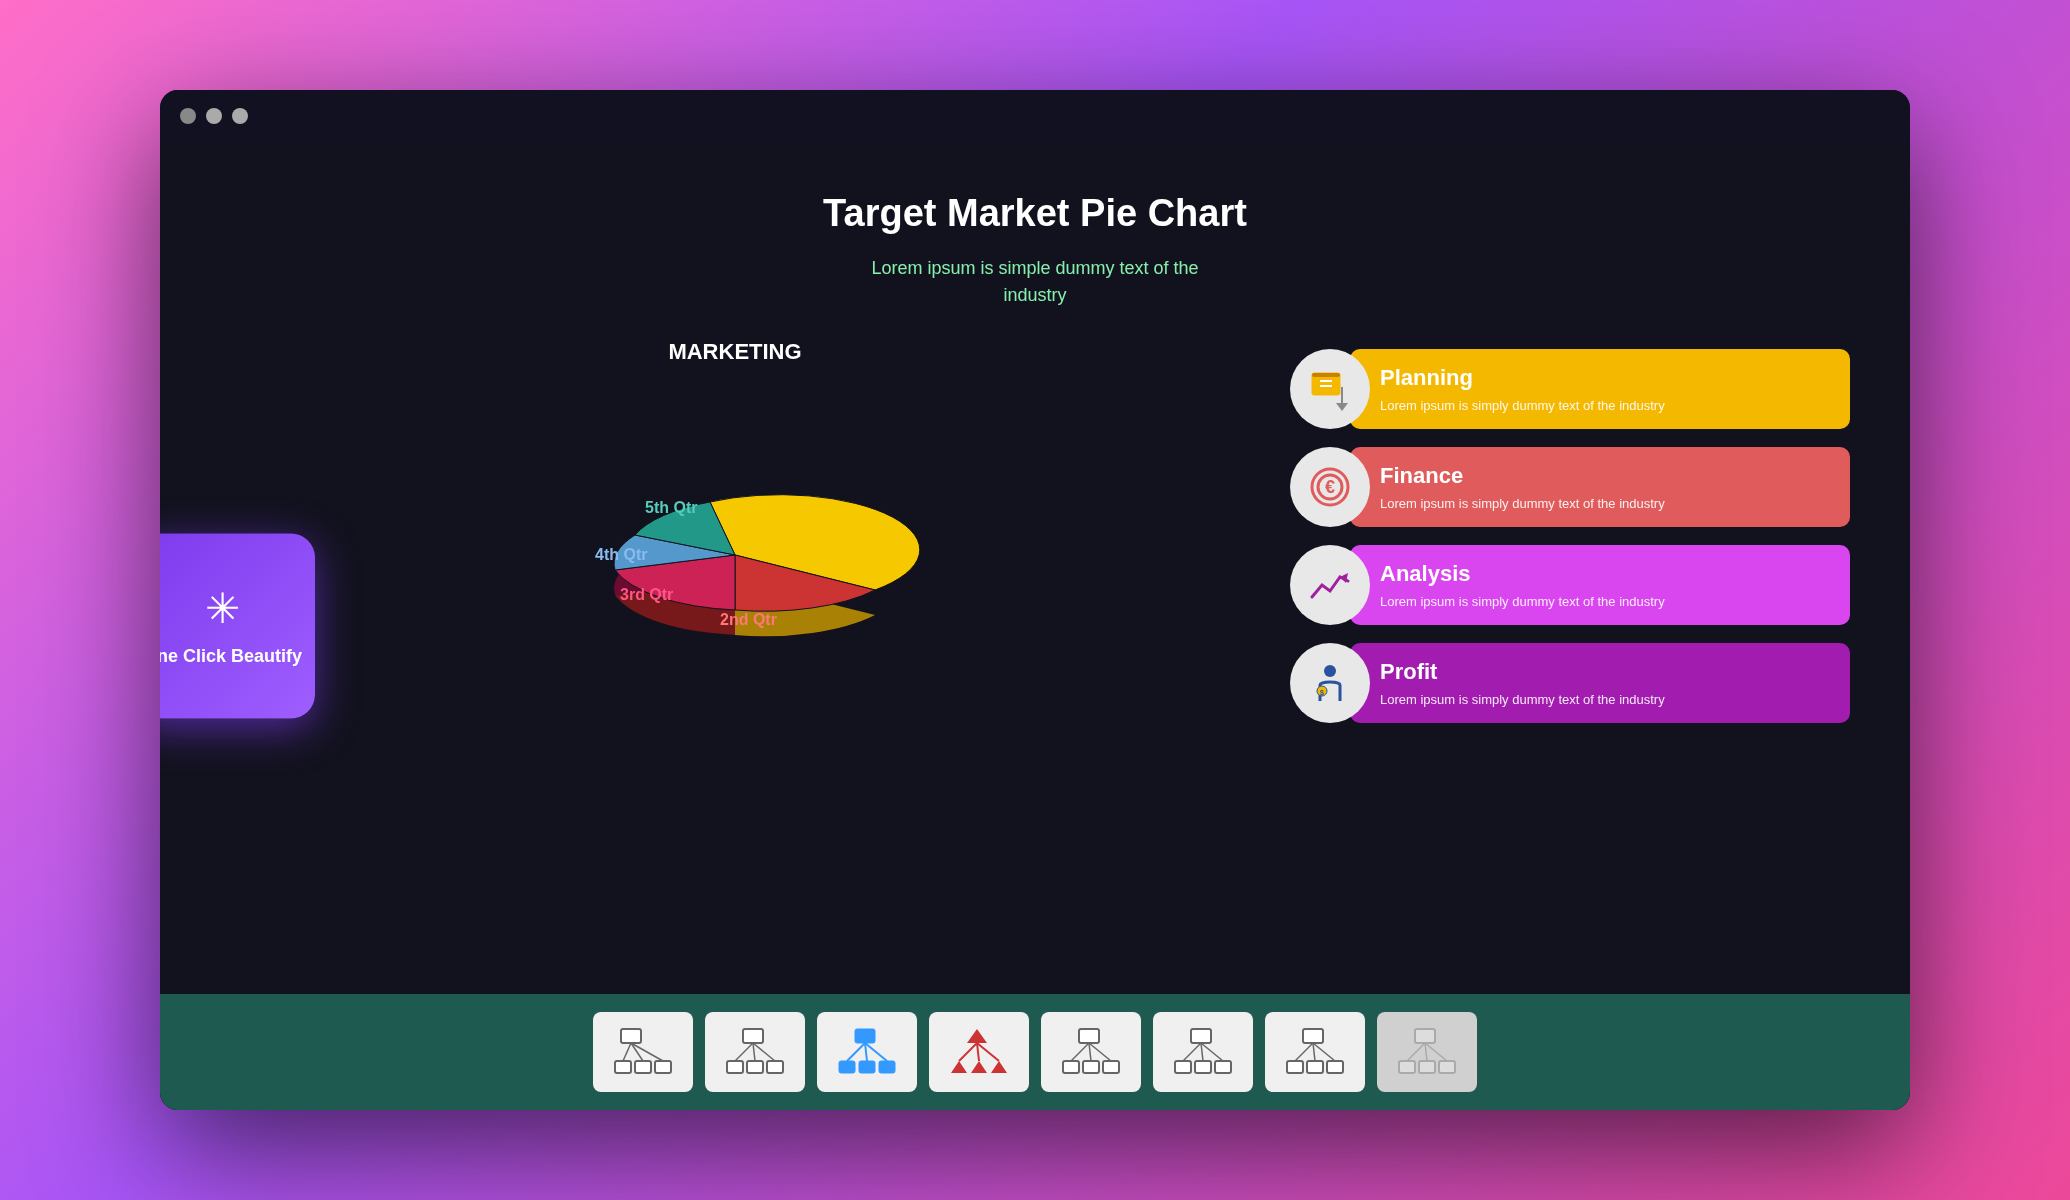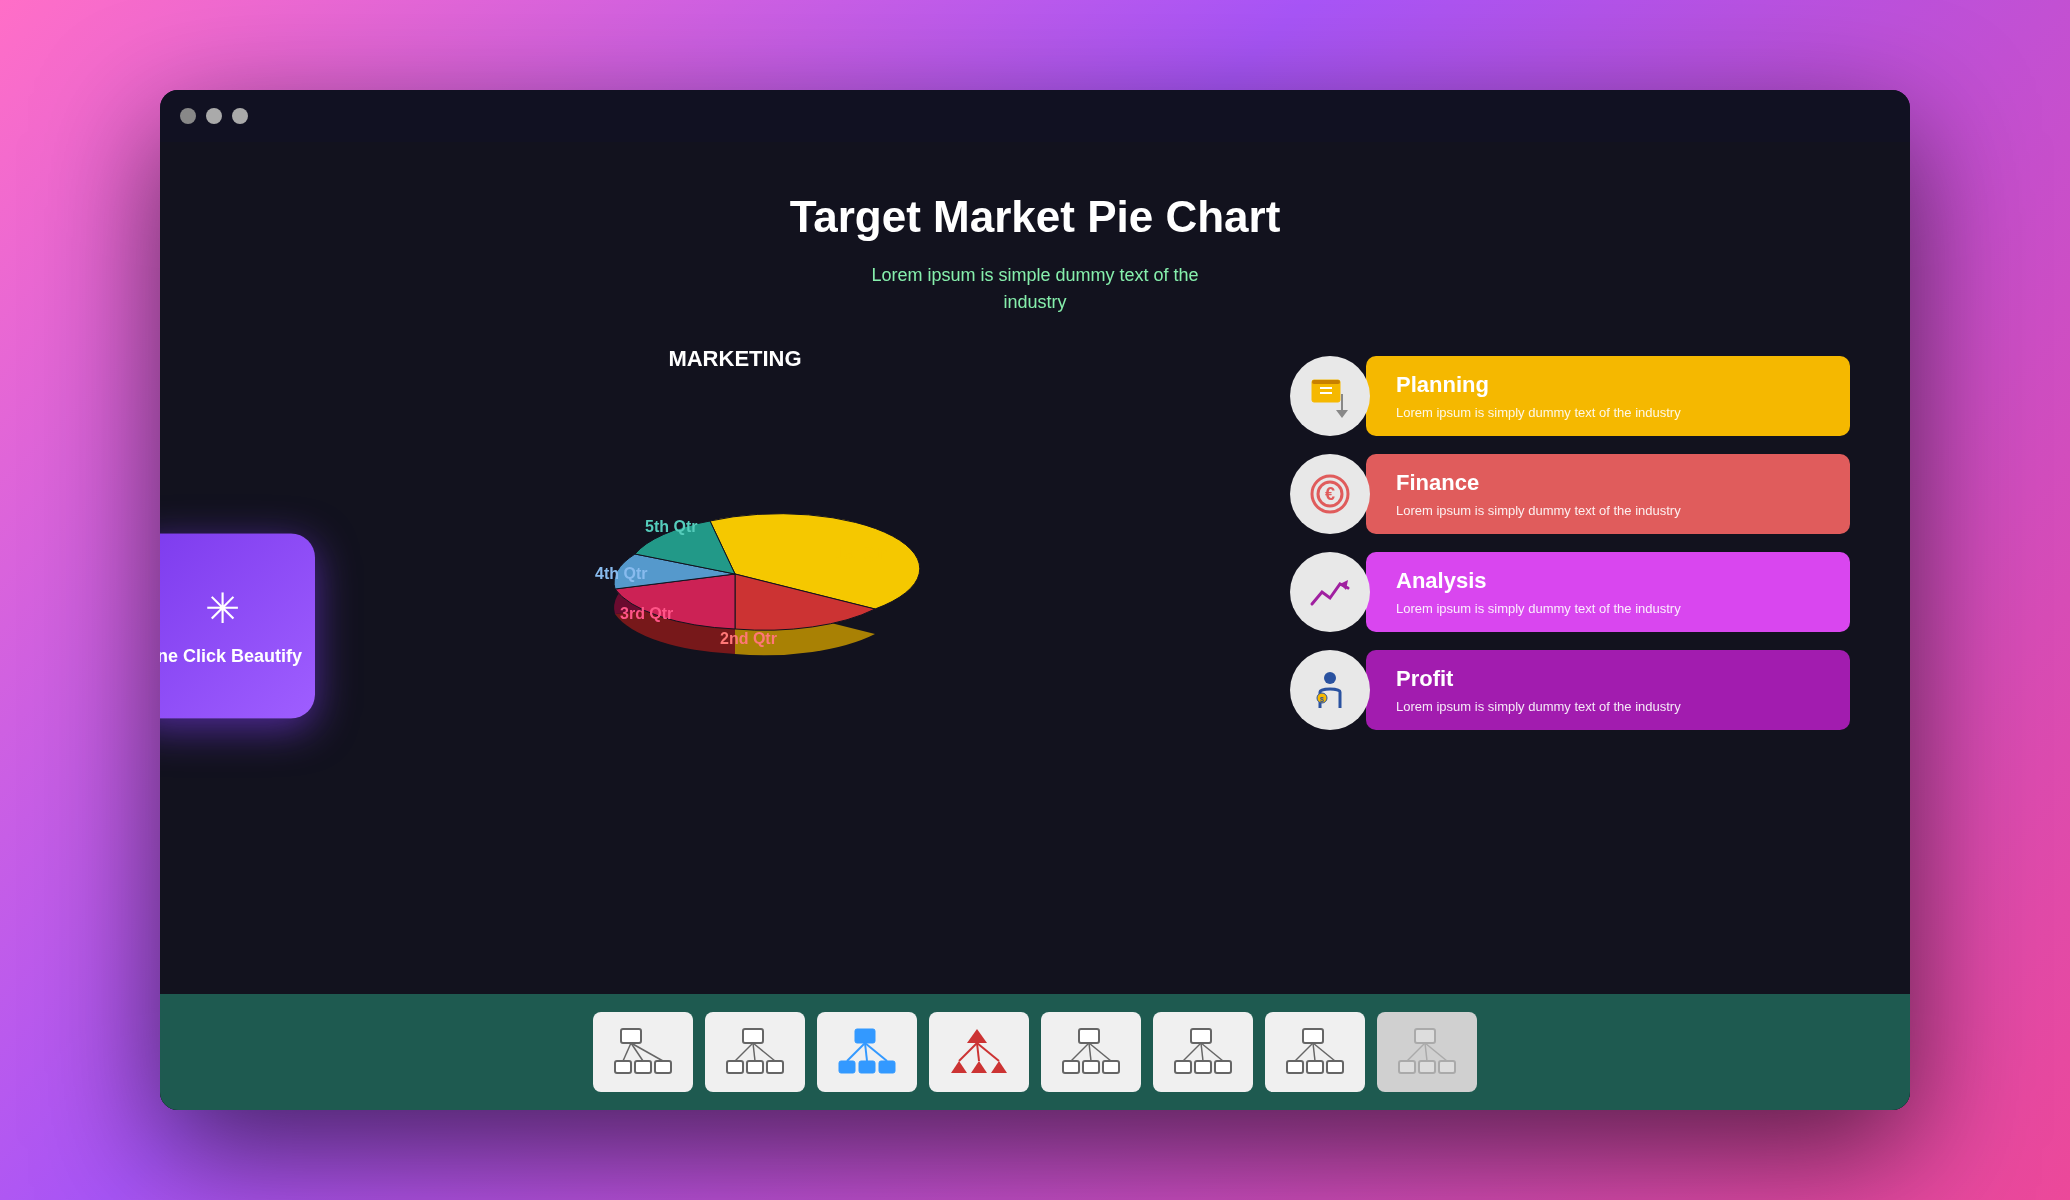--- a/index.html
+++ b/index.html
@@ -51,21 +51,21 @@
       background: #12121e;
       position: relative;
       display: flex;
       flex-direction: column;
       align-items: center;
       overflow: hidden;
     }
 
     .page-title {
       color: #ffffff;
-      font-size: 44px;
+      font-size: 38px;
       font-weight: 700;
       margin-top: 50px;
       margin-bottom: 20px;
       text-align: center;
     }
 
     .subtitle {
       color: #86efac;
       font-size: 18px;
       text-align: center;
@@ -82,21 +82,20 @@
       align-items: flex-start;
     }
 
     
     .chart-section {
       flex: 1;
       display: flex;
       flex-direction: column;
       align-items: center;
       position: relative;
-      gap: 12px;
     }
 
     .marketing-label {
       color: #ffffff;
       font-size: 22px;
       font-weight: 700;
       margin-bottom: 20px;
     }
 
     .pie-container {
@@ -115,21 +114,21 @@
       width: 560px;
       display: flex;
       flex-direction: column;
       gap: 18px;
       margin-top: 10px;
     }
 
     .item-row {
       display: flex;
       align-items: center;
-      gap: 16px;
+      gap: 0;
       position: relative;
     }
 
     .item-circle {
       width: 80px;
       height: 80px;
       border-radius: 50%;
       background: #e8e8e8;
       display: flex;
       align-items: center;

